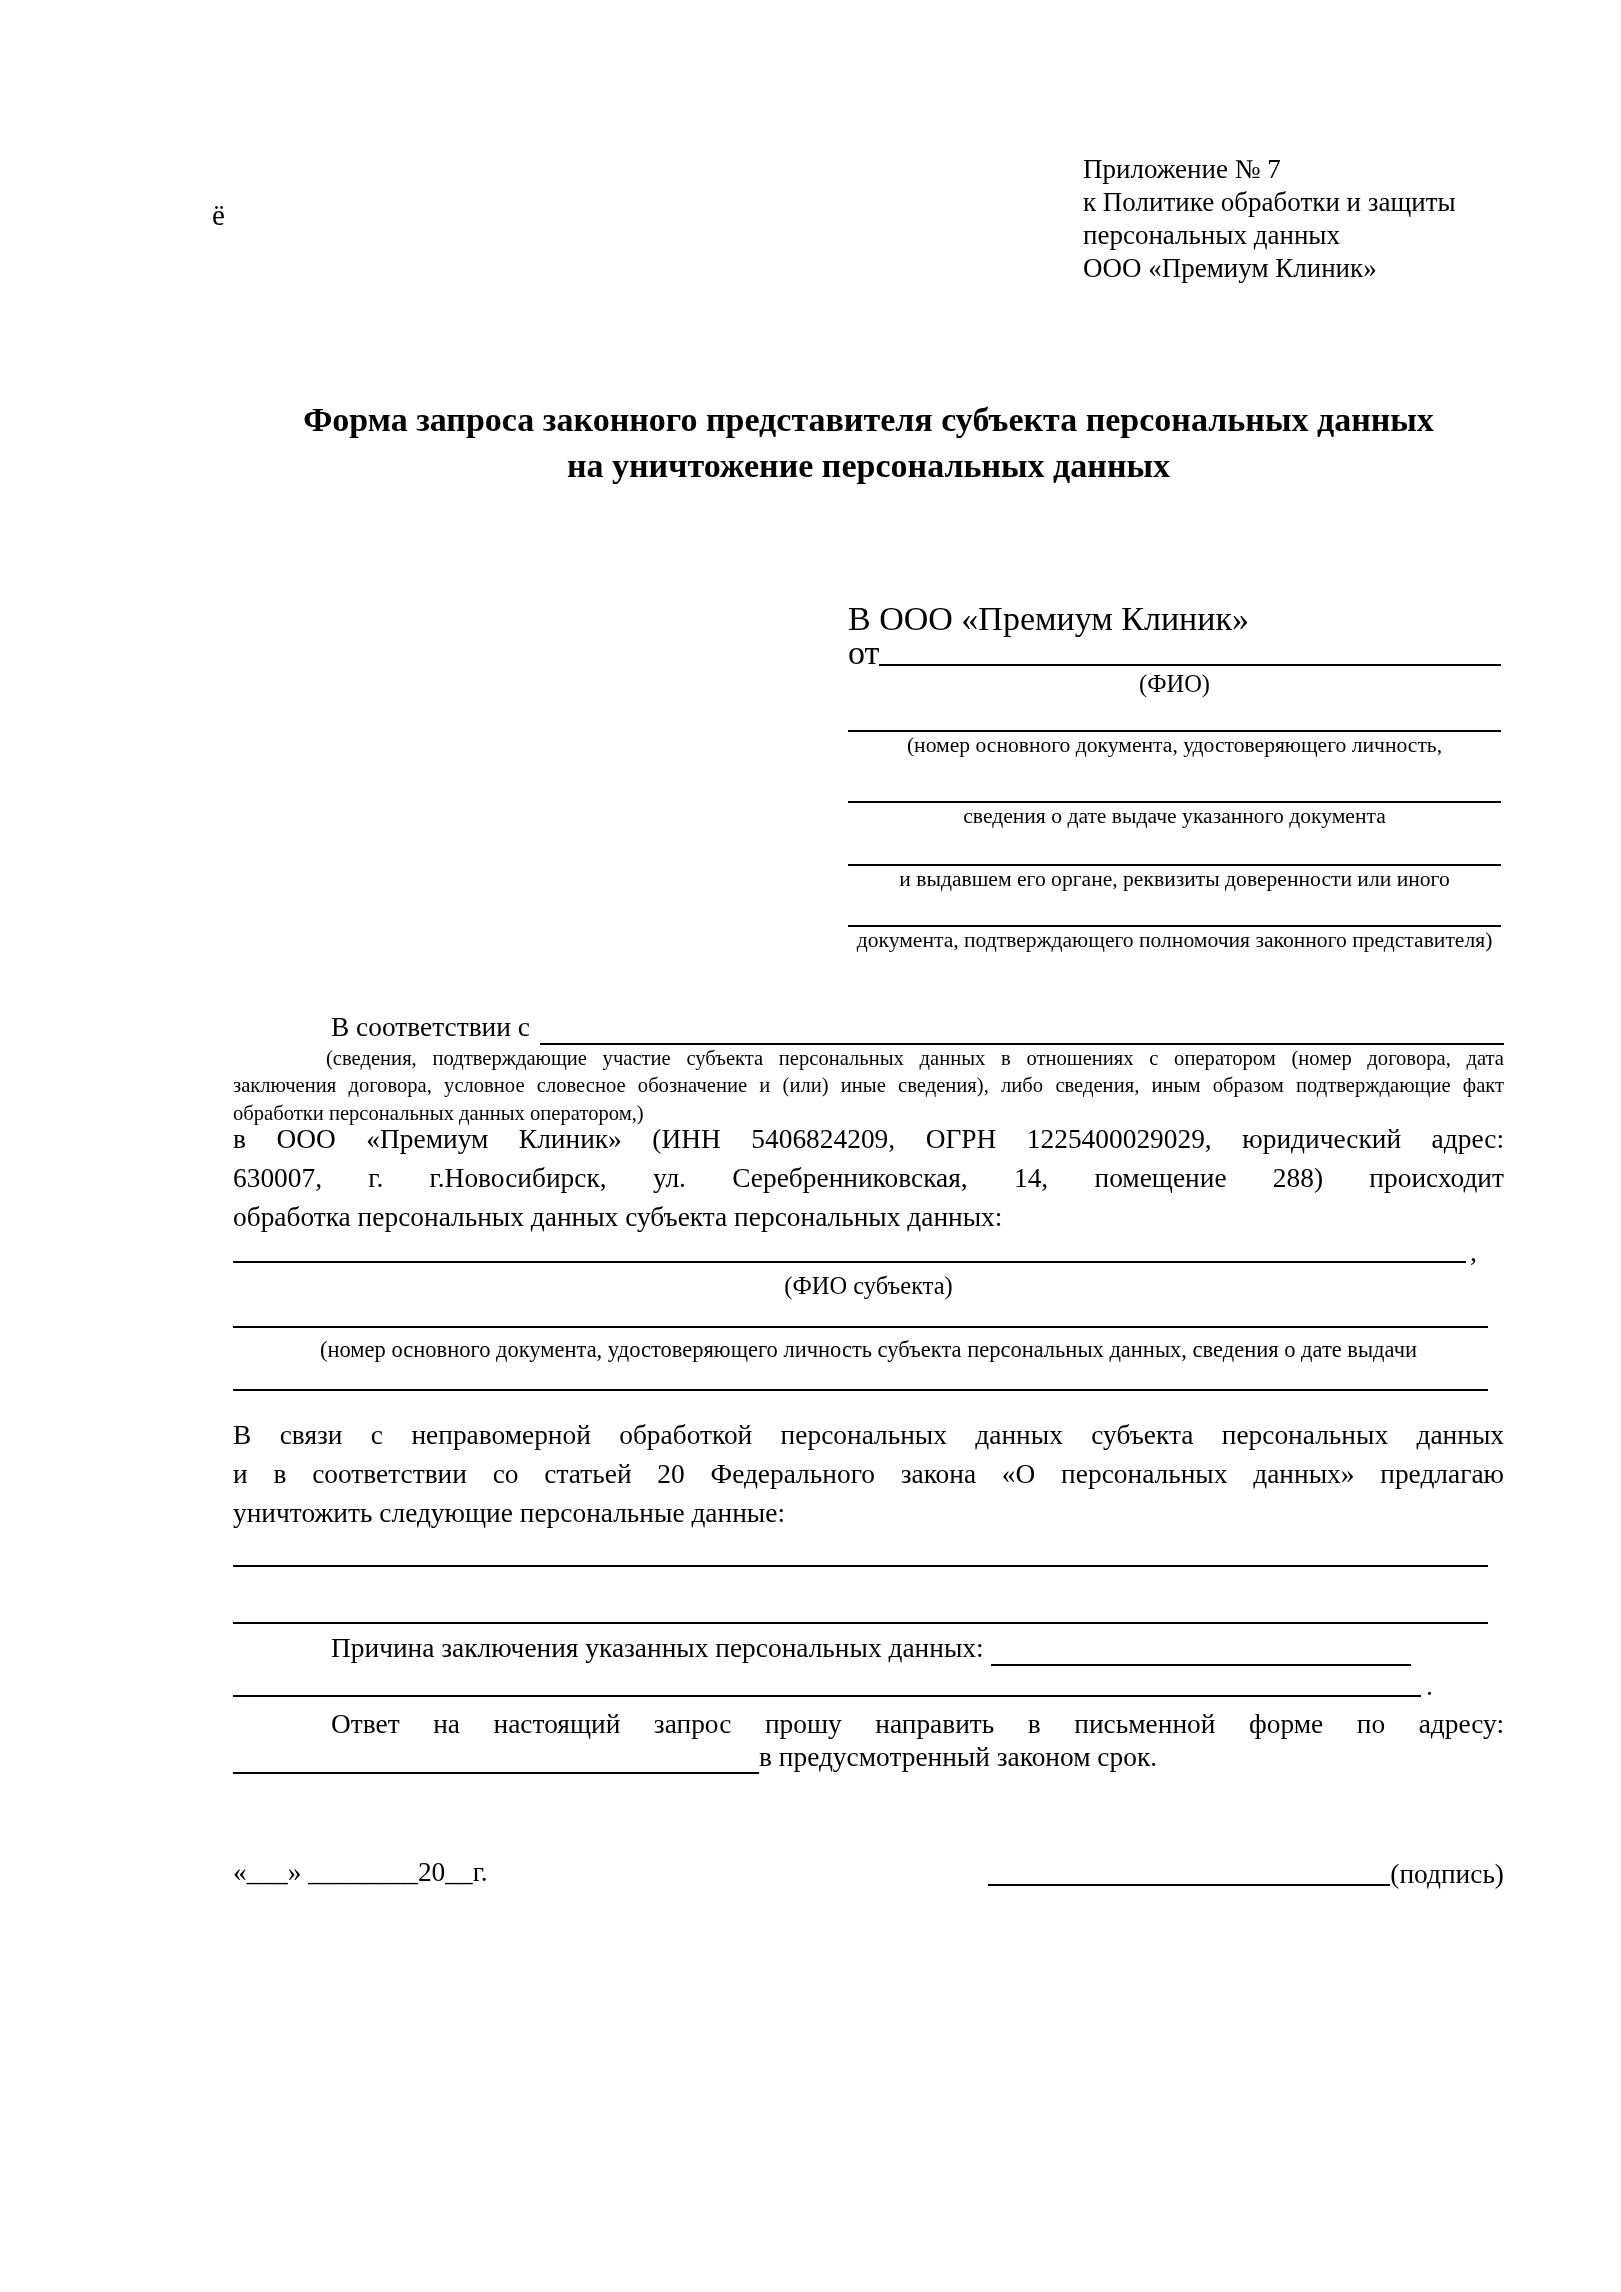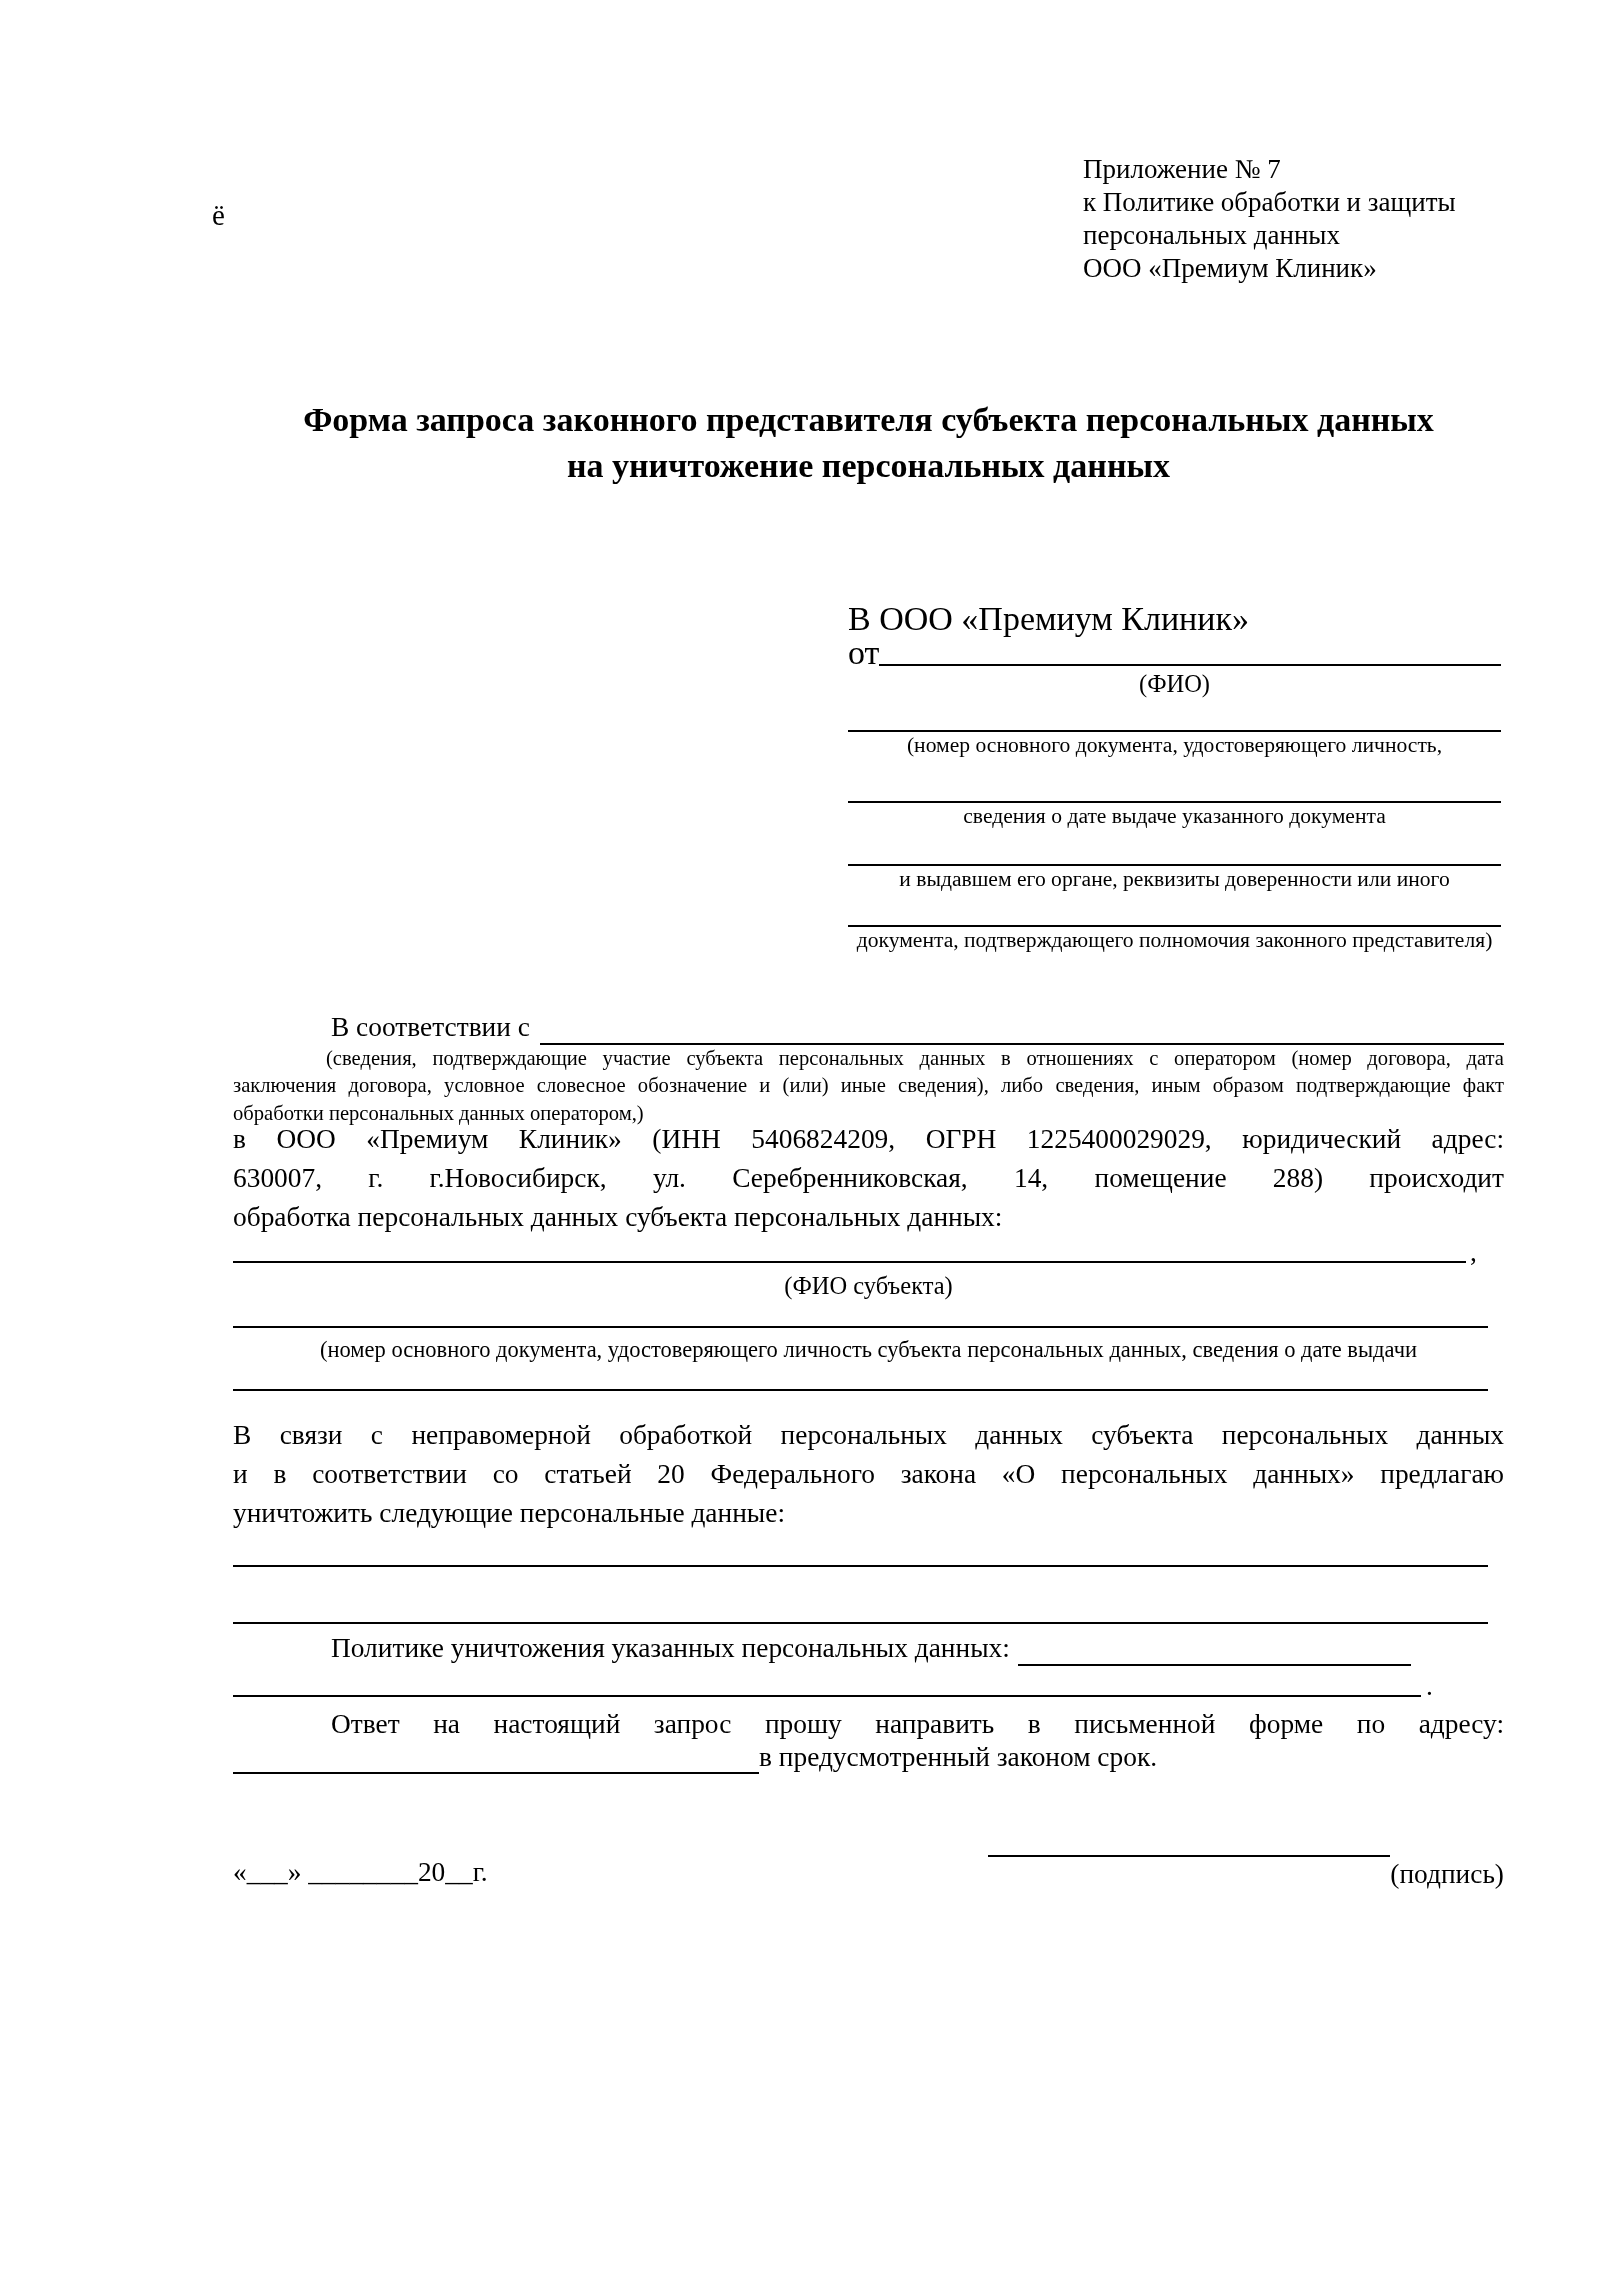--- a/index.html
+++ b/index.html
@@ -57,21 +57,21 @@
   #period-line{top:1695px;width:1188px;border-top:2.9px solid #000;}
   #period-char{left:1426px;top:1671px;font-size:27.4px;}
   #resp1{top:1707px;font-size:27.4px;line-height:35px;text-indent:98px;}
   #resp2{top:1741px;height:33px;display:flex;align-items:flex-end;}
   #resp2 .fill-fixed{width:526px;height:0;border-bottom:2.9px solid #000;}
   #resp2 .txt{font-size:27.4px;line-height:33px;white-space:nowrap;margin-top:20px;}
 
   
   #footer{top:1851px;height:43px;display:flex;justify-content:space-between;align-items:flex-end;}
   #footer .date{font-size:27.4px;line-height:43px;white-space:nowrap;}
-  .sig{display:flex;align-items:flex-start;}
+  .sig{display:flex;align-items:flex-end;}
   .sig-fill{width:402px;height:0;border-bottom:2.9px solid #000;margin-bottom:7.8px;}
   .sig-cap{font-size:27.4px;line-height:39px;white-space:nowrap;}
 </style>
 </head>
 <body>
 
 <div class="page">
 
   <div class="abs" id="stray">ё</div>
 
@@ -132,21 +132,21 @@
   <div class="abs col" id="unlawful">
     <div class="jl">В связи с неправомерной обработкой персональных данных субъекта персональных данных</div>
     <div class="jl">и в соответствии со статьей 20 Федерального закона «О персональных данных» предлагаю</div>
     <div>уничтожить следующие персональные данные:</div>
   </div>
 
   <div class="abs col" id="blankA"></div>
   <div class="abs col" id="blankB"></div>
 
   <div class="abs col" id="reason">
-    <span class="lbl">Политике уничтожения указанных персональных данных:</span>
+    <span class="lbl">Причина заключения указанных персональных данных:</span>
     <span class="fill"></span>
   </div>
 
   <div class="abs col" id="period-line"></div>
   <div class="abs" id="period-char">.</div>
 
   <div class="abs col jl" id="resp1">Ответ на настоящий запрос прошу направить в письменной форме по адресу:</div>
 
   <div class="abs col" id="resp2">
     <span class="fill-fixed"></span>

